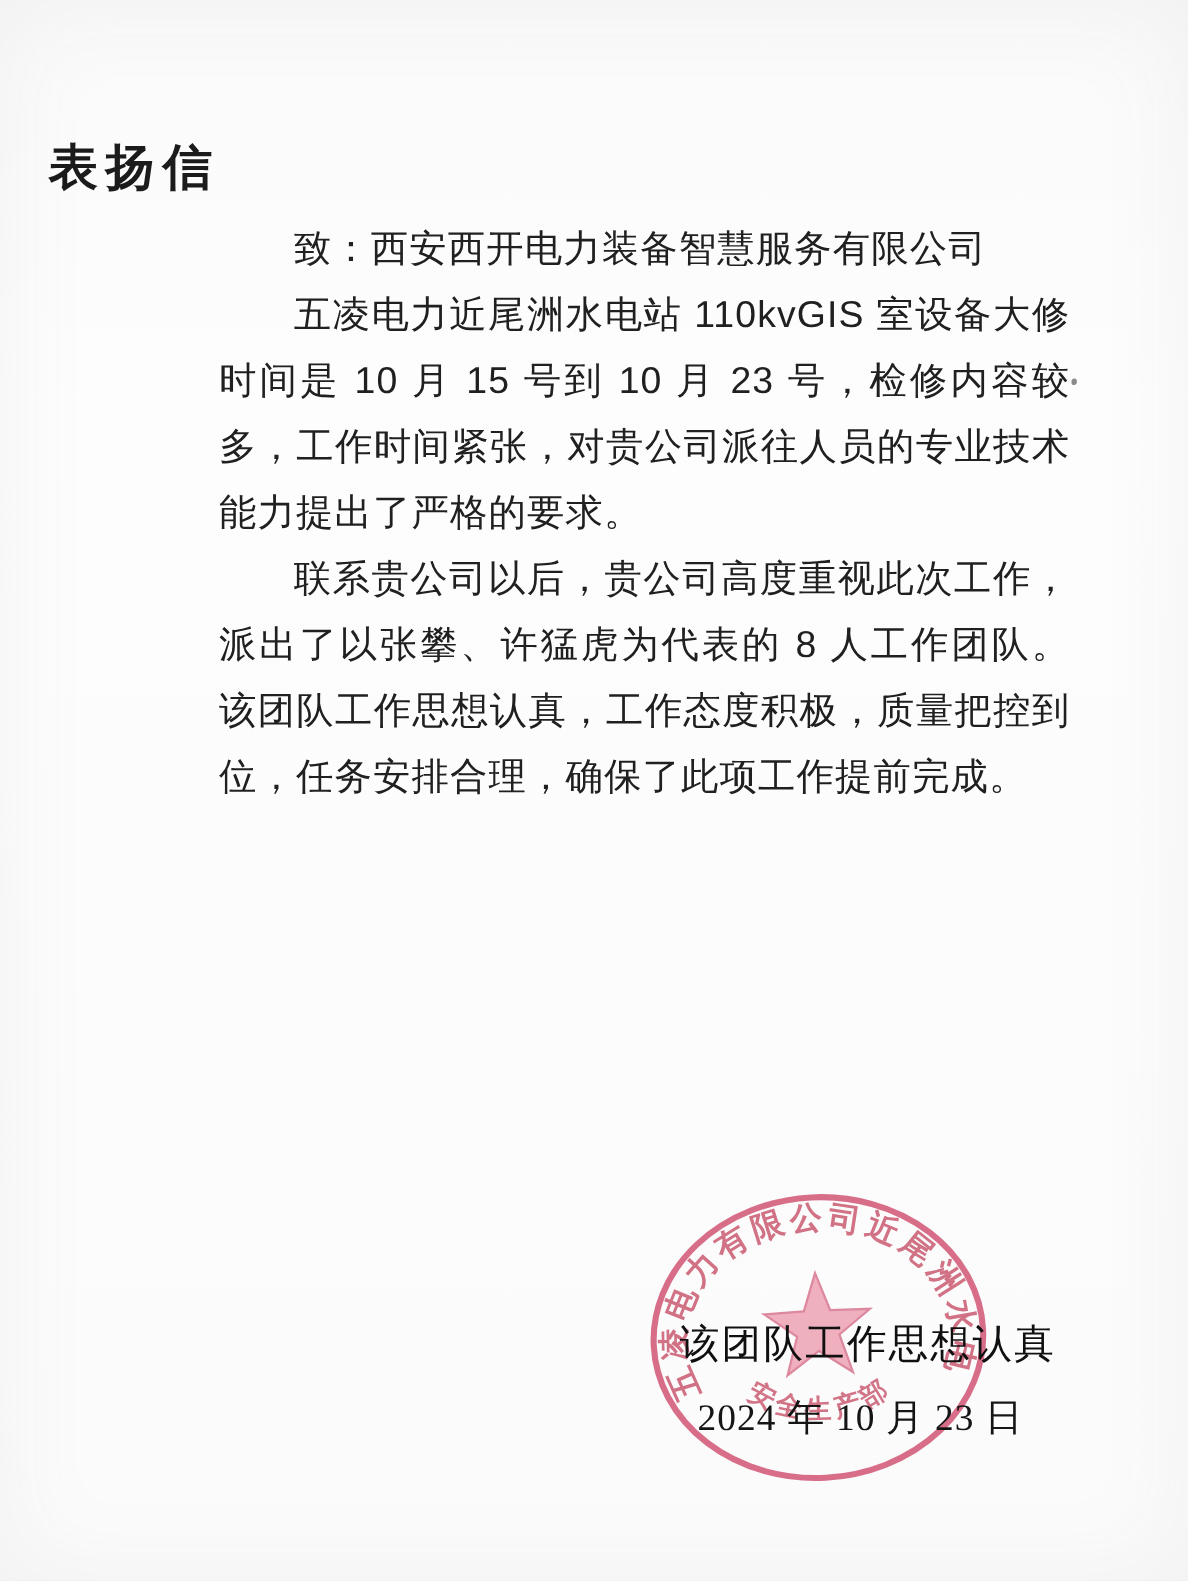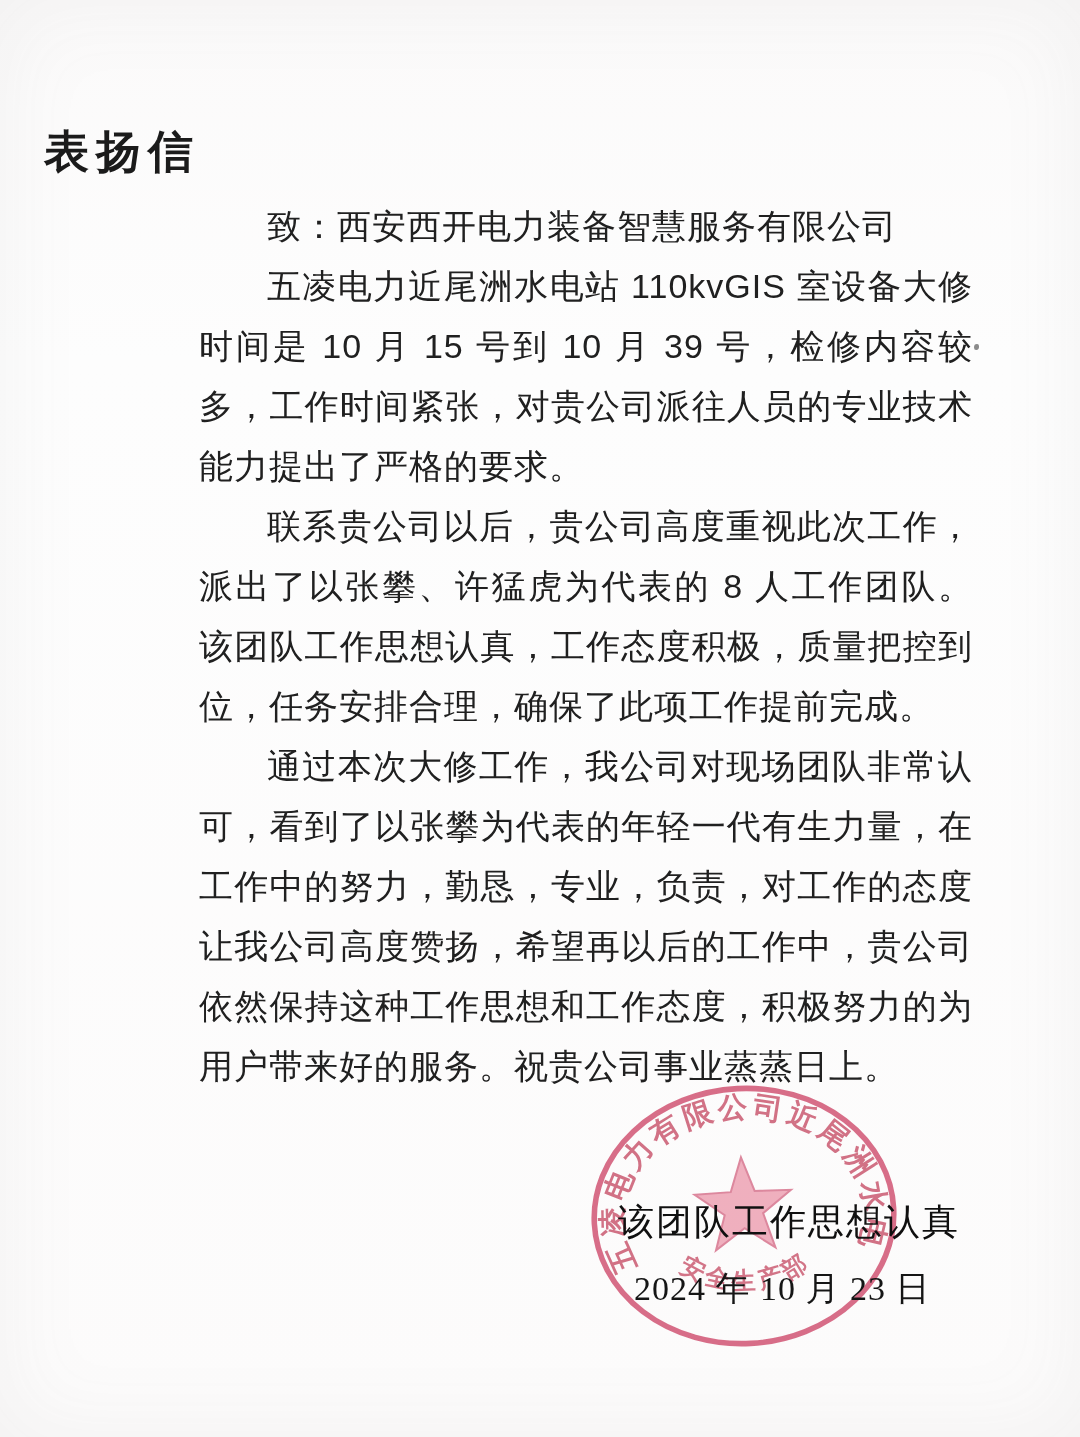--- a/index.html
+++ b/index.html
@@ -84,23 +84,22 @@
 </style>
 </head>
 <body>
 
 <div class="page">
 
   <div class="letter-title">表扬信</div>
 
   <div class="letter-body">
     <p class="salutation">致：西安西开电力装备智慧服务有限公司</p>
-    <p>五凌电力近尾洲水电站 110kvGIS 室设备大修时间是 10 月 15 号到 10 月 39 号，检修内容较多，工作时间紧张，对贵公司派往人员的专业技术能力提出了严格的要求。</p>
+    <p>五凌电力近尾洲水电站 110kvGIS 室设备大修时间是 10 月 15 号到 10 月 23 号，检修内容较多，工作时间紧张，对贵公司派往人员的专业技术能力提出了严格的要求。</p>
     <p>联系贵公司以后，贵公司高度重视此次工作，派出了以张攀、许猛虎为代表的 8 人工作团队。该团队工作思想认真，工作态度积极，质量把控到位，任务安排合理，确保了此项工作提前完成。</p>
-    <p>通过本次大修工作，我公司对现场团队非常认可，看到了以张攀为代表的年轻一代有生力量，在工作中的努力，勤恳，专业，负责，对工作的态度让我公司高度赞扬，希望再以后的工作中，贵公司依然保持这种工作思想和工作态度，积极努力的为用户带来好的服务。祝贵公司事业蒸蒸日上。</p>
   </div>
 
   <div class="stamp-wrap">
     <svg width="324" height="280" viewBox="0 0 320 276">
       <ellipse cx="160" cy="138" rx="148" ry="126" fill="none" stroke="#d0486a" stroke-width="5.5" opacity="0.85"></ellipse>
       <polygon points="160,80 171.8,113.8 207.6,114.6 179,136.2 189.4,170.5 160,150 130.6,170.5 141,136.2 112.4,114.6 148.2,113.8" fill="#ef9db1" stroke="#d76a87" stroke-width="2" opacity="0.85"></polygon>
       <defs>
         <path id="ringPath" d="M 54 184 A 120 98 0 1 1 266 184" fill="none"></path>
         <path id="bottomPath" d="M 91.6 186.2 A 92 72 0 0 0 228.4 186.2" fill="none"></path>
       </defs>

